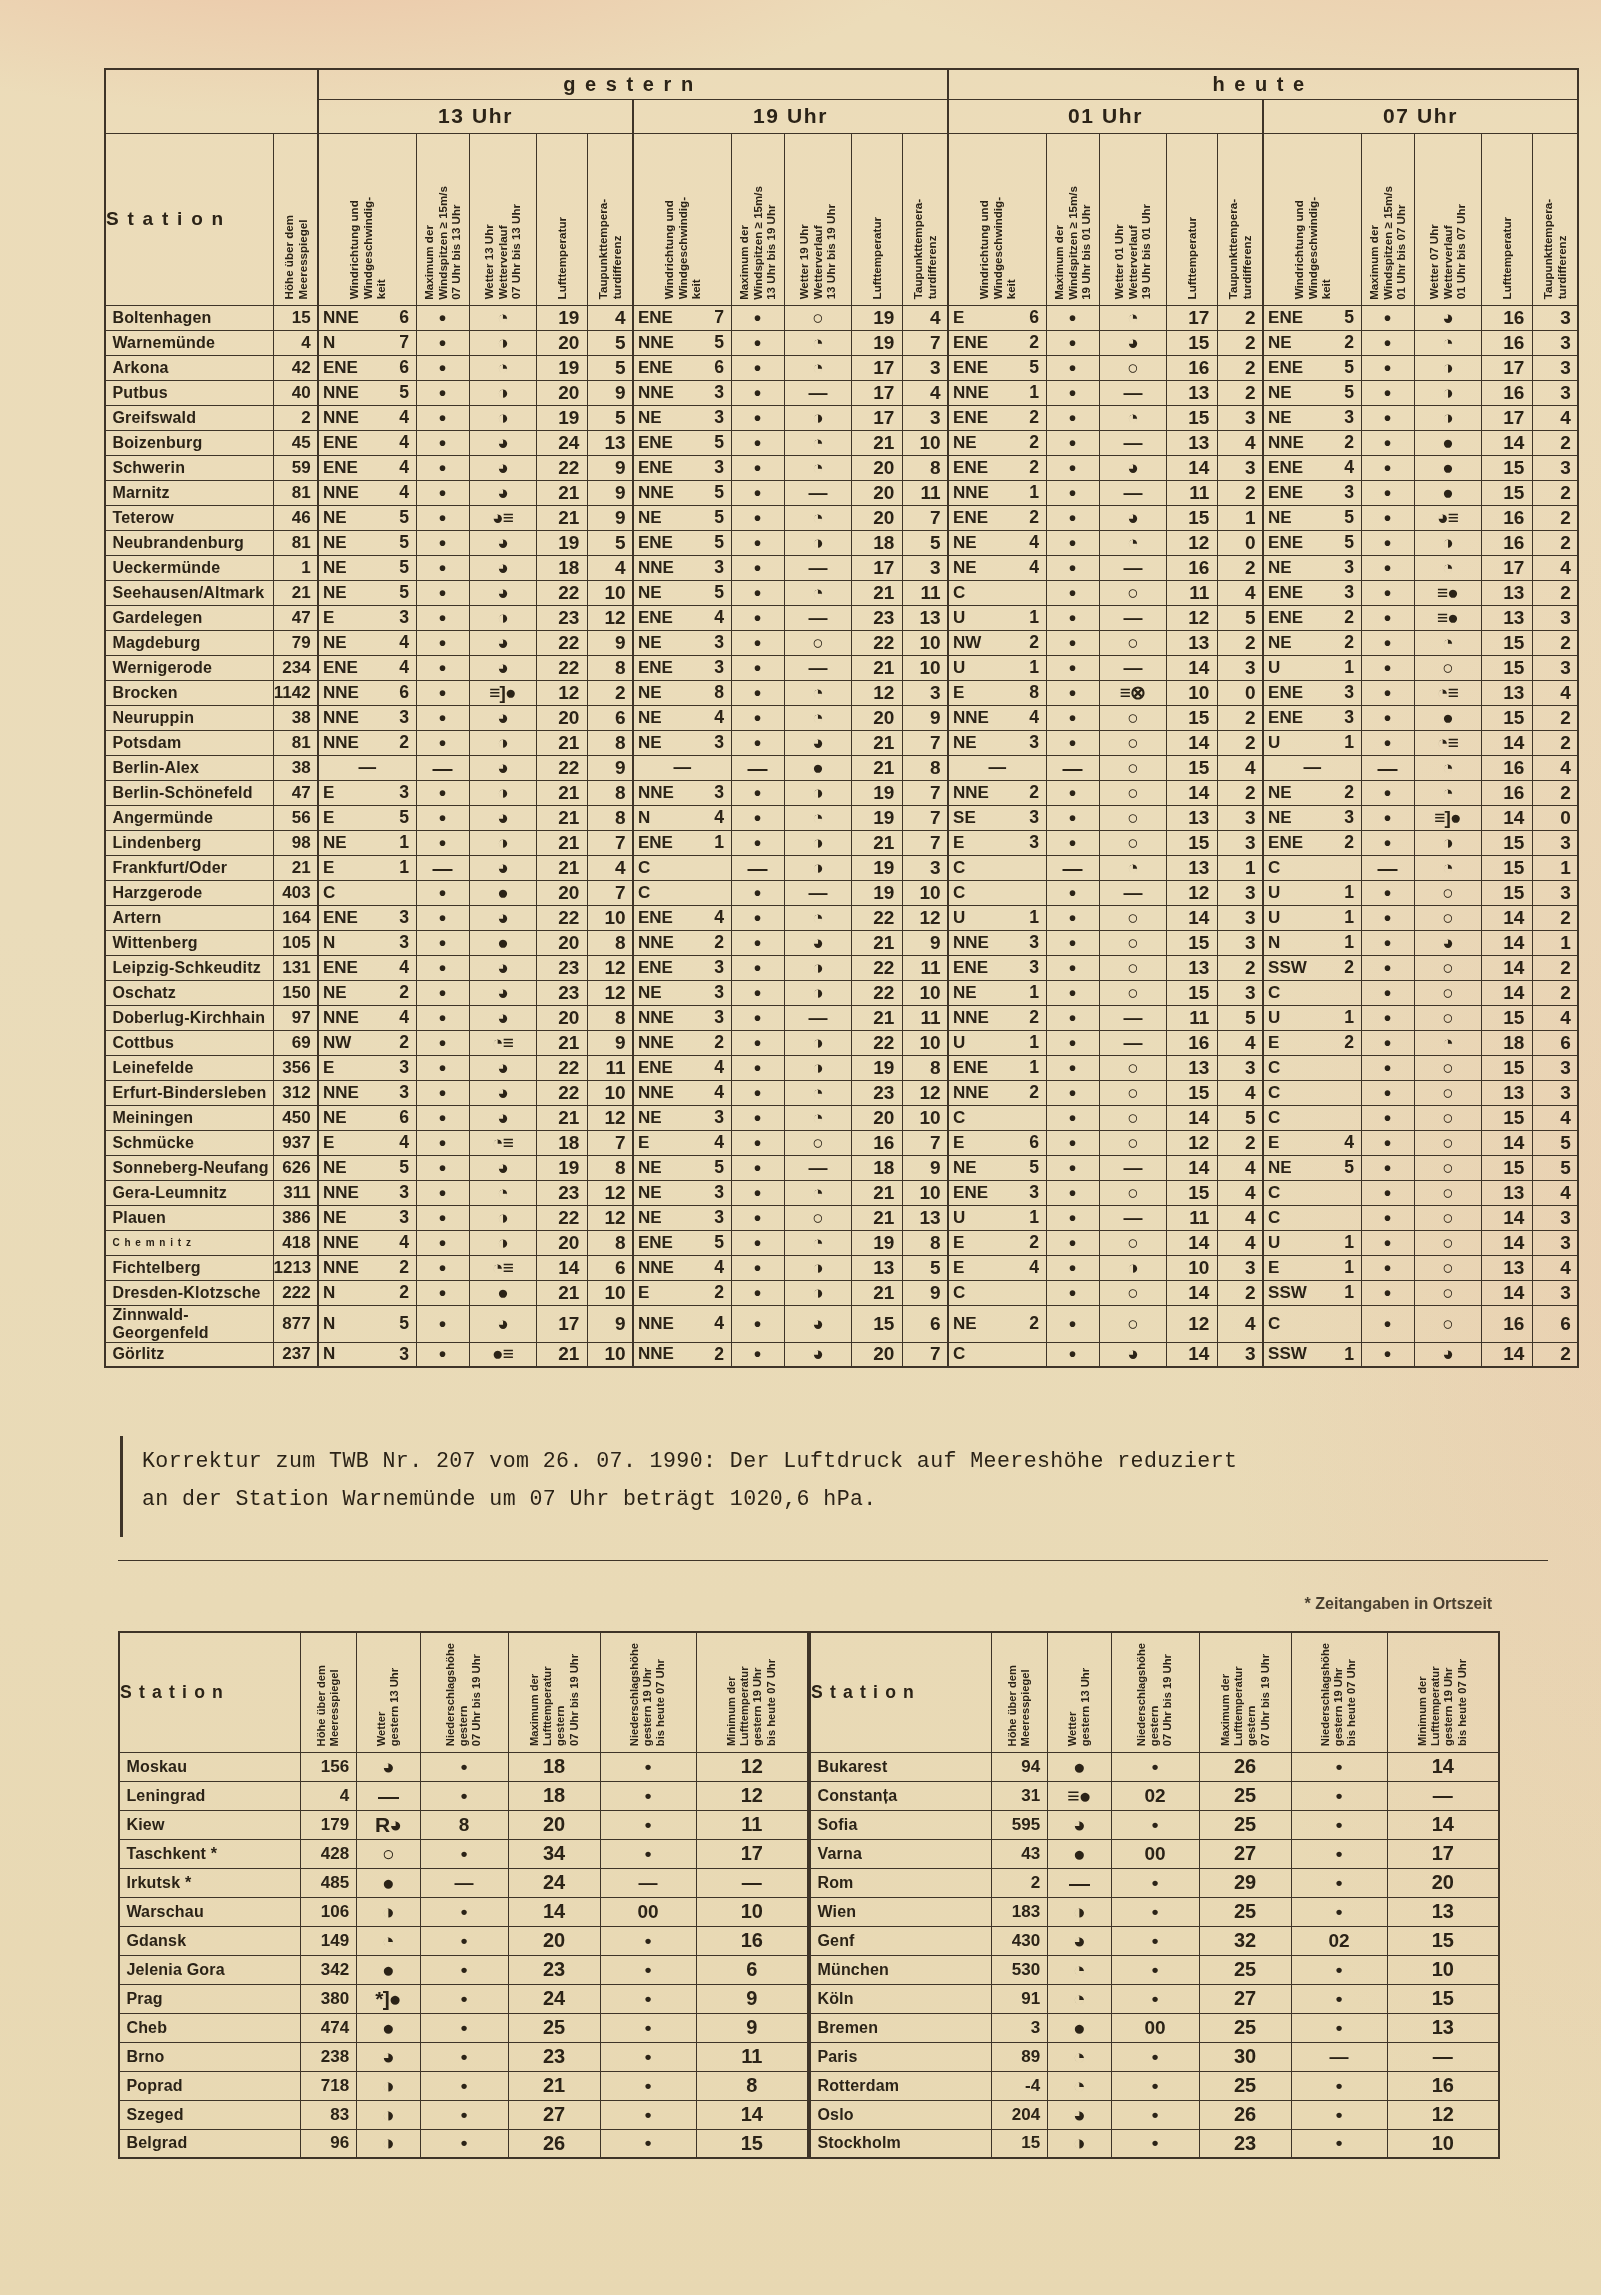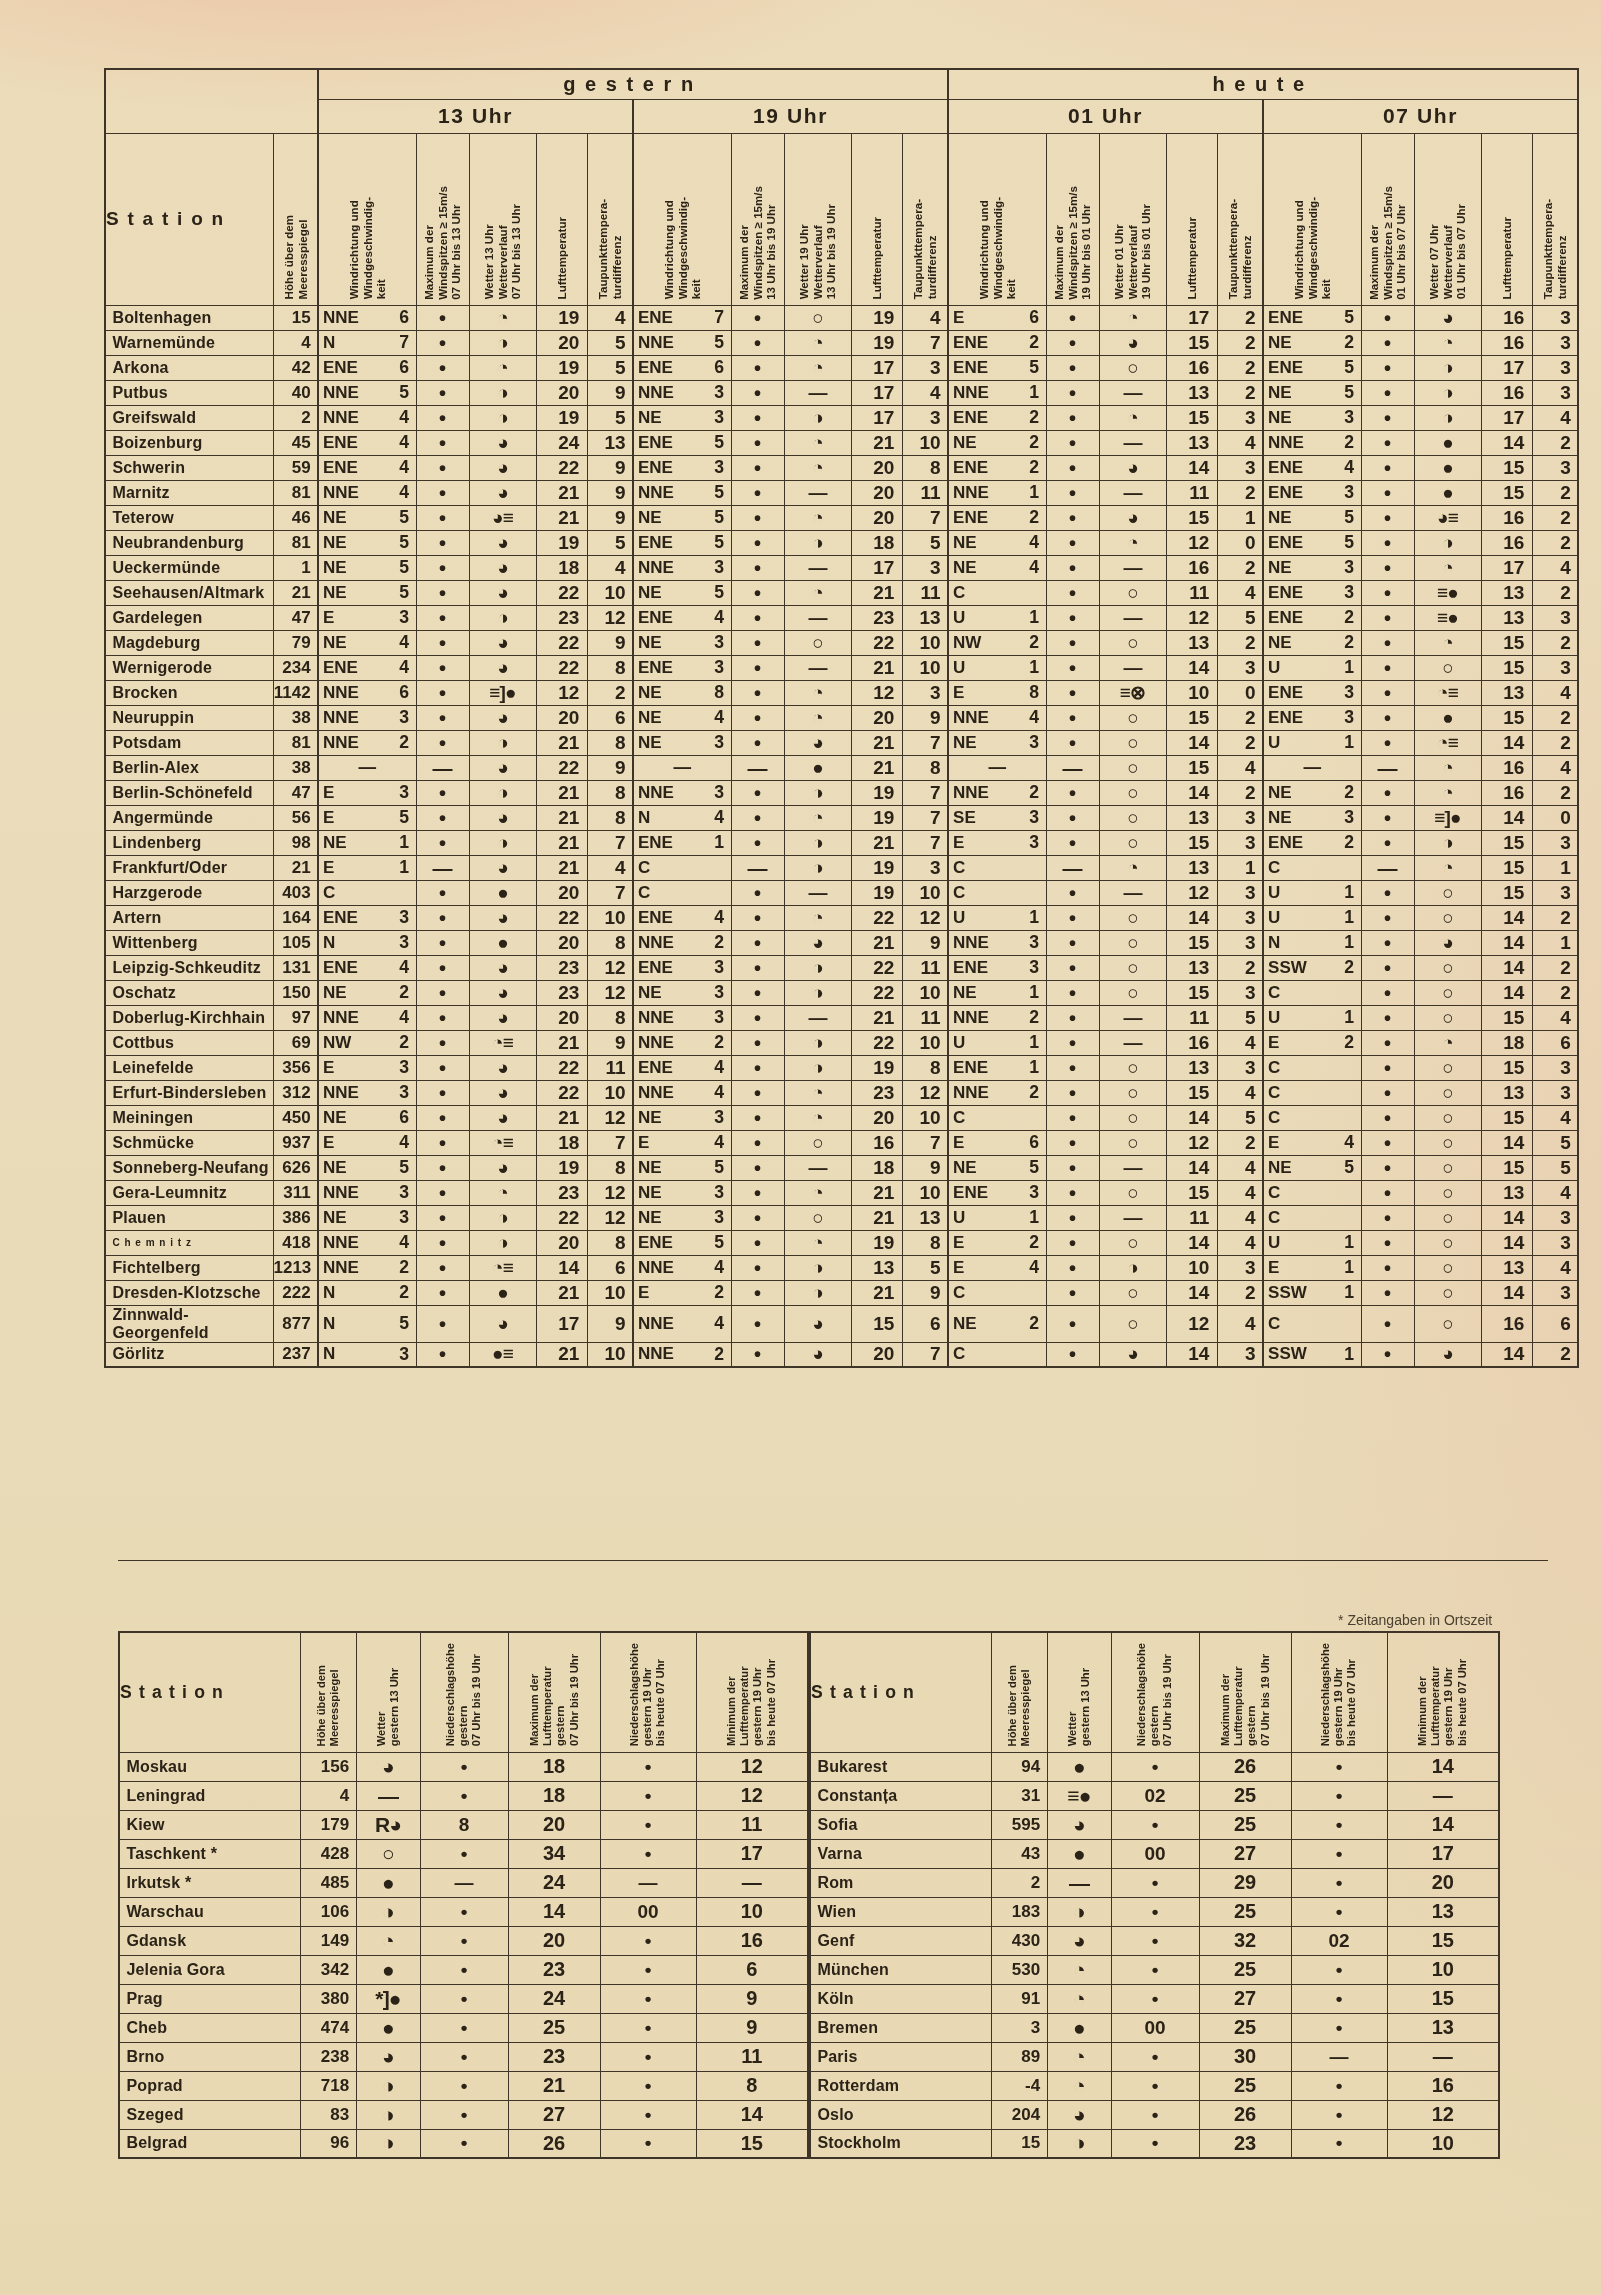--- a/index.html
+++ b/index.html
@@ -61,21 +61,21 @@
     font-size:21.6px; letter-spacing:0.4px; white-space:nowrap;
   }
 
   
   .bottom-sec{position:absolute; left:118px; top:1560px; width:1430px; border-top:1.6px solid var(--line);}
   .bottom-head{position:relative; height:70px; width:1379px;}
   .bottom-title{
     position:absolute; left:0; right:0; top:19px; text-align:center;
     font-size:19px; font-weight:normal; letter-spacing:0.4px;
   }
-  .bottom-foot{position:absolute; right:4.8px; top:51px; font-size:14px; color:var(--mute);}
+  .bottom-foot{position:absolute; right:4.8px; top:34px; font-size:16px; color:var(--mute);font-weight:bold;}
   .bottom-tables{display:flex;}
   .bot-table{width:689px; border:2.4px solid var(--line);}
   .bot-table thead th{height:120px; vertical-align:bottom; font-weight:bold;}
   .bot-table .rlab{font-size:11.2px; max-height:115px;}
   .bot-table .station-h{font-size:17.6px; letter-spacing:7.2px;}
   .bot-table tbody tr{height:29px;}
   .bot-table tbody td{font-weight:bold;}
   .bot-table td.station{font-size:16px;}
   .bot-table td.elev{font-size:17px;}
   .bot-table td.wx{font-size:21px;}
@@ -2047,20 +2047,24 @@
             </td>
             <td class="gust">•</td>
             <td class="wx">◕</td>
             <td class="temp">14</td>
             <td class="dd">2</td>
           </tr>
         </tbody>
     </table>
   </div>
 
+  <div class="correction">
+    <p>Korrektur zum TWB Nr. 207 vom 26. 07. 1990: Der Luftdruck auf Meereshöhe reduziert</p>
+    <p>an  der Station Warnemünde um 07 Uhr beträgt 1020,6 hPa.</p>
+  </div>
 
   <div class="bottom-sec">
     <div class="bottom-head">
       <div class="bottom-foot">* Zeitangaben in Ortszeit</div>
     </div>
     <div class="bottom-tables">
 
       <table class="bot-table">
         <colgroup class="bot-cols">
             <col style="width: 181px;">

